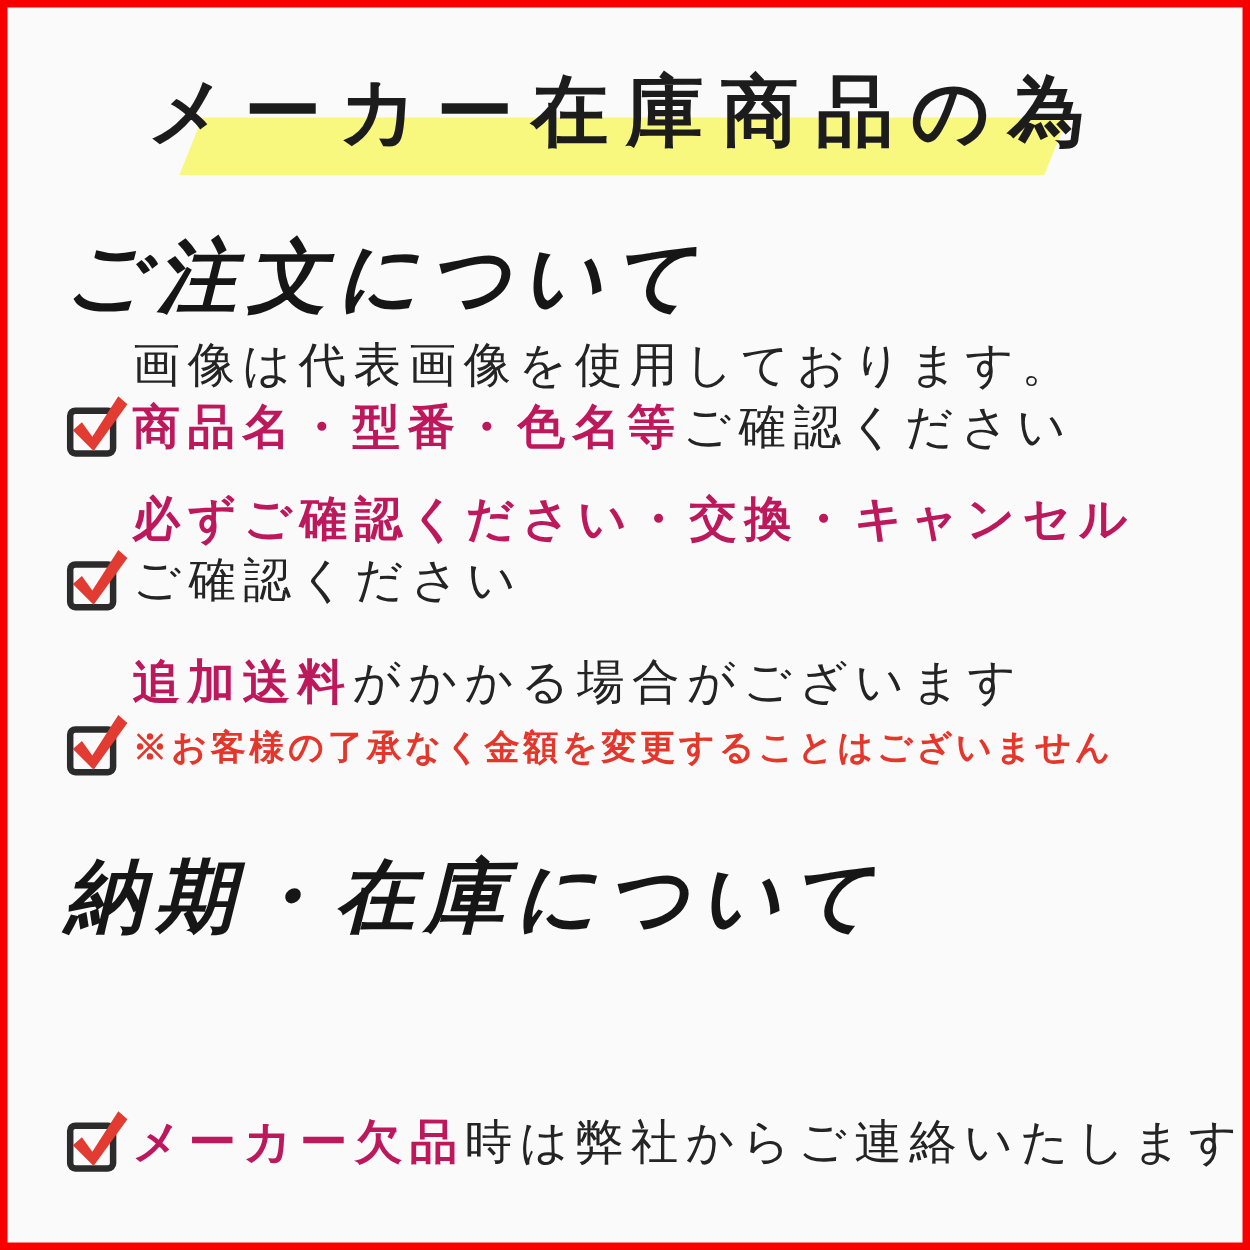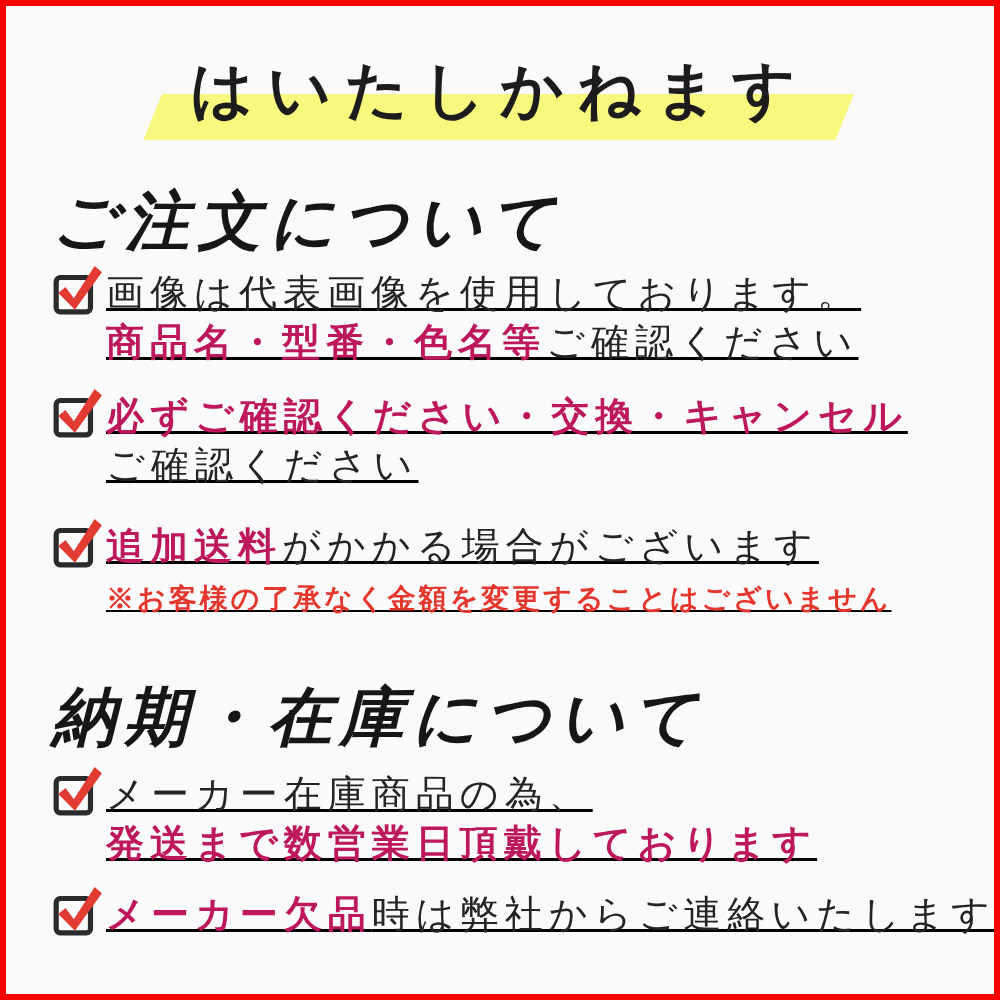--- a/index.html
+++ b/index.html
@@ -58,22 +58,21 @@
     line-height: 60px;
     font-style: italic;
   }
   .heading-order    { top: 186px; }
   .heading-delivery { top: 682px; }
   
   .item {
     position: absolute;
     left: 46px;
     display: flex;
-    align-items: flex-start;
-    text-decoration: underline;
+    align-items: flex-end;
   }
   .item-1 { top: 263px; }
   .item-2 { top: 386px; }
   .item-3 { top: 516px; }
   .item-4 { top: 764px; }
   .item-5 { top: 884px; }
   .checkbox-svg {
     width: 52px;
     height: 52px;
     flex: 0 0 auto;
@@ -99,21 +98,21 @@
     white-space: nowrap;
   }
 </style>
 </head>
 <body>
 
 <div class="canvas">
 
   <div class="title-wrap">
     <div class="title-highlight"></div>
-    <h1 class="title-text">はいたしかねます</h1>
+    <h1 class="title-text">メーカー在庫商品の為</h1>
   </div>
 
   <h2 class="section-heading heading-order">ご注文について</h2>
 
   <div class="item item-1">
     <svg class="checkbox-svg" viewBox="0 0 50 50">
       <rect x="4" y="13" width="33" height="33" rx="4" fill="none" stroke="#2b2b2b" stroke-width="5"></rect>
       <polygon points="6,28 13,22 21,33 41,2 48,8 22,44" fill="#e23b31"></polygon>
     </svg>
     <div class="item-text">
@@ -139,30 +138,20 @@
       <polygon points="6,28 13,22 21,33 41,2 48,8 22,44" fill="#e23b31"></polygon>
     </svg>
     <div class="item-text">
       <div><span class="red">追加送料</span><span class="blk">がかかる場合がございます</span></div>
       <div class="note-line">※お客様の了承なく金額を変更することはございません</div>
     </div>
   </div>
 
   <h2 class="section-heading heading-delivery">納期・在庫について</h2>
 
-  <div class="item item-4">
-    <svg class="checkbox-svg" viewBox="0 0 50 50">
-      <rect x="4" y="13" width="33" height="33" rx="4" fill="none" stroke="#2b2b2b" stroke-width="5"></rect>
-      <polygon points="6,28 13,22 21,33 41,2 48,8 22,44" fill="#e23b31"></polygon>
-    </svg>
-    <div class="item-text">
-      <div><span class="blk">メーカー在庫商品の為、</span></div>
-      <div><span class="red">発送まで数営業日頂戴しております</span></div>
-    </div>
-  </div>
 
   <div class="item item-5">
     <svg class="checkbox-svg" viewBox="0 0 50 50">
       <rect x="4" y="13" width="33" height="33" rx="4" fill="none" stroke="#2b2b2b" stroke-width="5"></rect>
       <polygon points="6,28 13,22 21,33 41,2 48,8 22,44" fill="#e23b31"></polygon>
     </svg>
     <div class="item-text">
       <div><span class="red">メーカー欠品</span><span class="blk">時は弊社からご連絡いたします</span></div>
     </div>
   </div>

